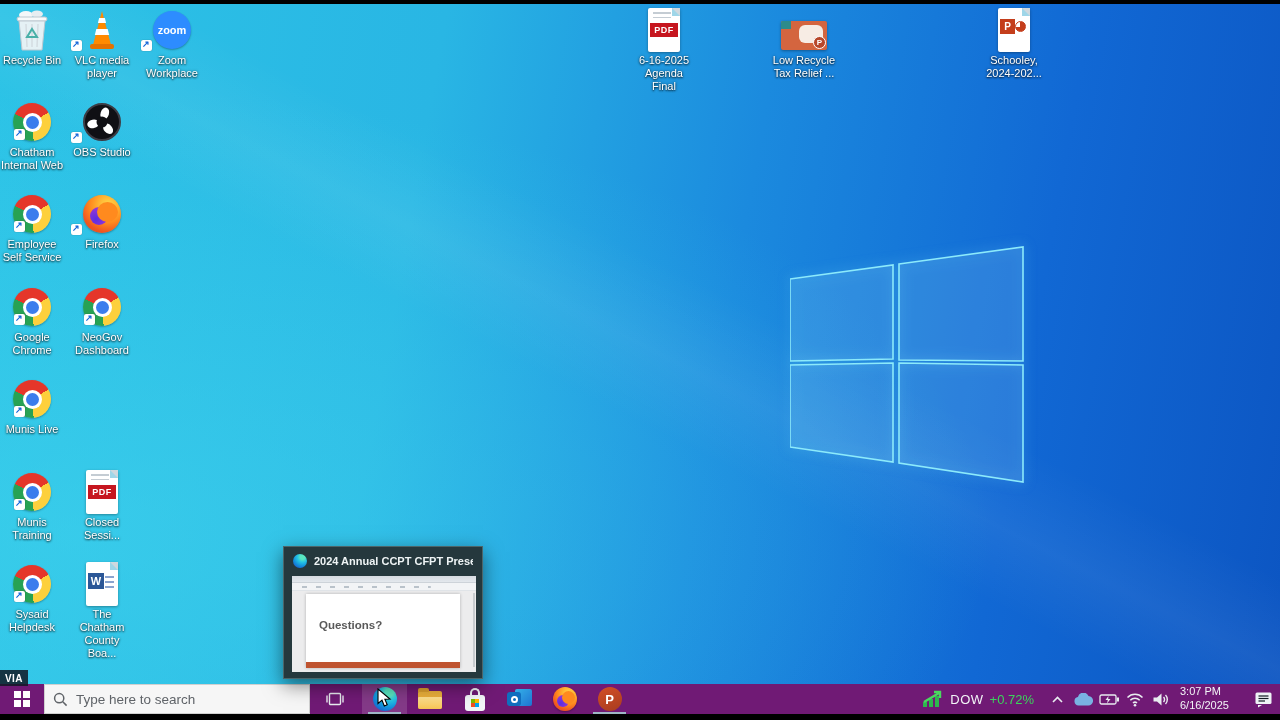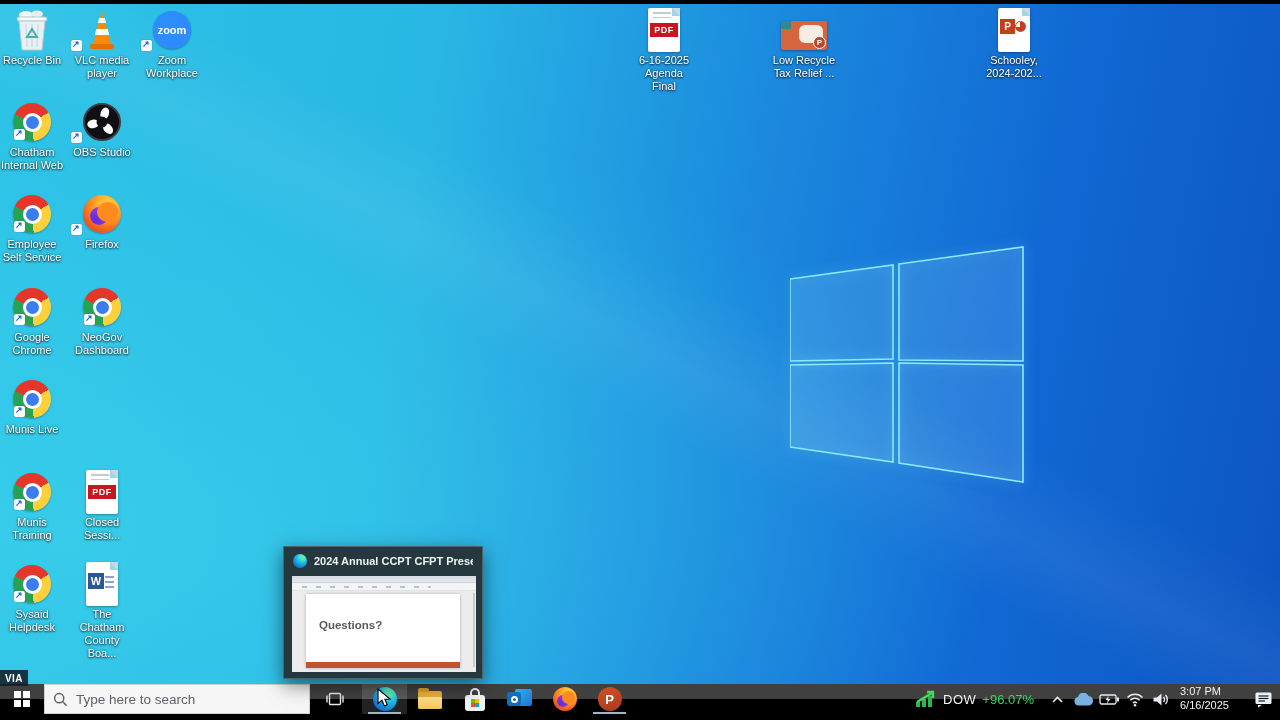--- a/index.html
+++ b/index.html
@@ -107,21 +107,21 @@
   .slide-text { position:absolute; left:13px; top:42%; transform:translateY(-50%);
     color:#595959; font-size:11.5px;font-weight:bold; }
   .slide-bar { position:absolute; left:0; right:0; bottom:0; height:6px; background:#bf5430; }
 
   
   .via { position:absolute; left:0; top:670px; width:28px; height:16px; background:rgba(16,26,36,.85);
     color:#fff; font-size:10px; font-weight:700; letter-spacing:.5px; z-index:45;
     display:flex; align-items:center; justify-content:center; }
 
   
-  .taskbar { position:absolute; left:0; top:684px; width:1280px; height:15px; background:#404040; z-index:30; }
+  .taskbar { position:absolute; left:0; top:684px; width:1280px; height:30px; background:#701a75; z-index:30; }
   .start { position:absolute; left:0; top:0; width:44px; height:30px; display:flex; align-items:center;
     justify-content:center; cursor:pointer; }
   .winflag { display:grid; grid-template-columns:7px 7px; grid-template-rows:7px 7px; gap:1.5px; }
   .winflag i { background:#fff; }
   .searchbox { position:absolute; left:44px; top:0; width:266px; height:30px; background:#f6f6f6;
     border:1px solid #d0d0d0; display:flex; align-items:center; padding:0 8px; gap:8px; }
   .searchbox input { border:none; outline:none; background:transparent; font-size:13.5px; width:200px;
     color:#333; font-family:"Liberation Sans", sans-serif; }
   .searchbox input::placeholder { color:#5f6368; opacity:1; }
   .taskview { position:absolute; left:316px; top:0; width:38px; height:30px; display:flex;
@@ -448,21 +448,21 @@
     <div class="tray">
       <div class="stock">
         <svg width="22" height="18" viewBox="0 0 22 18">
           <rect x="1" y="12" width="4" height="5" fill="#2db84d"></rect>
           <rect x="7" y="9" width="4" height="8" fill="#2db84d"></rect>
           <rect x="13" y="6" width="4" height="11" fill="#2db84d"></rect>
           <path d="M2,12 L17,3" stroke="#4ad95f" stroke-width="2.4" fill="none"></path>
           <path d="M12,2 L18,2 L18,8" stroke="#4ad95f" stroke-width="2.4" fill="none"></path>
         </svg>
         <span class="sym">DOW</span>
-        <span class="chg">+96.07%</span>
+        <span class="chg">+0.72%</span>
       </div>
 
       <div class="tricon">
         <svg width="13" height="9" viewBox="0 0 13 9">
           <polyline points="2,7 6.5,2.5 11,7" fill="none" stroke="#e8ecf0" stroke-width="1.6"></polyline>
         </svg>
       </div>
 
       <div class="tricon">
         <svg width="20" height="13" viewBox="0 0 20 13">

